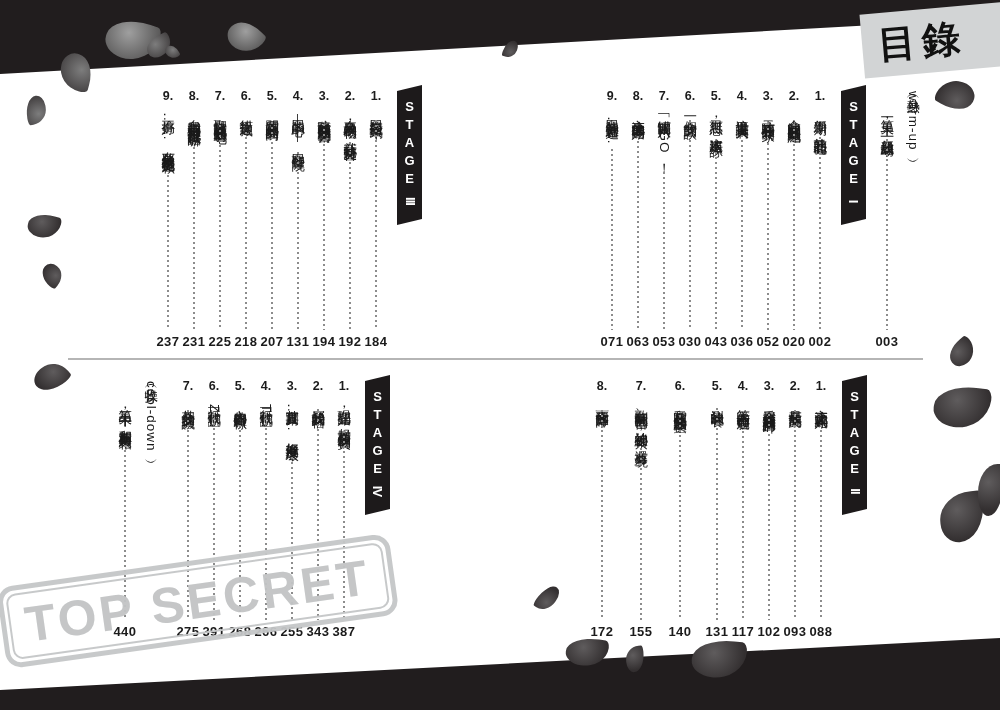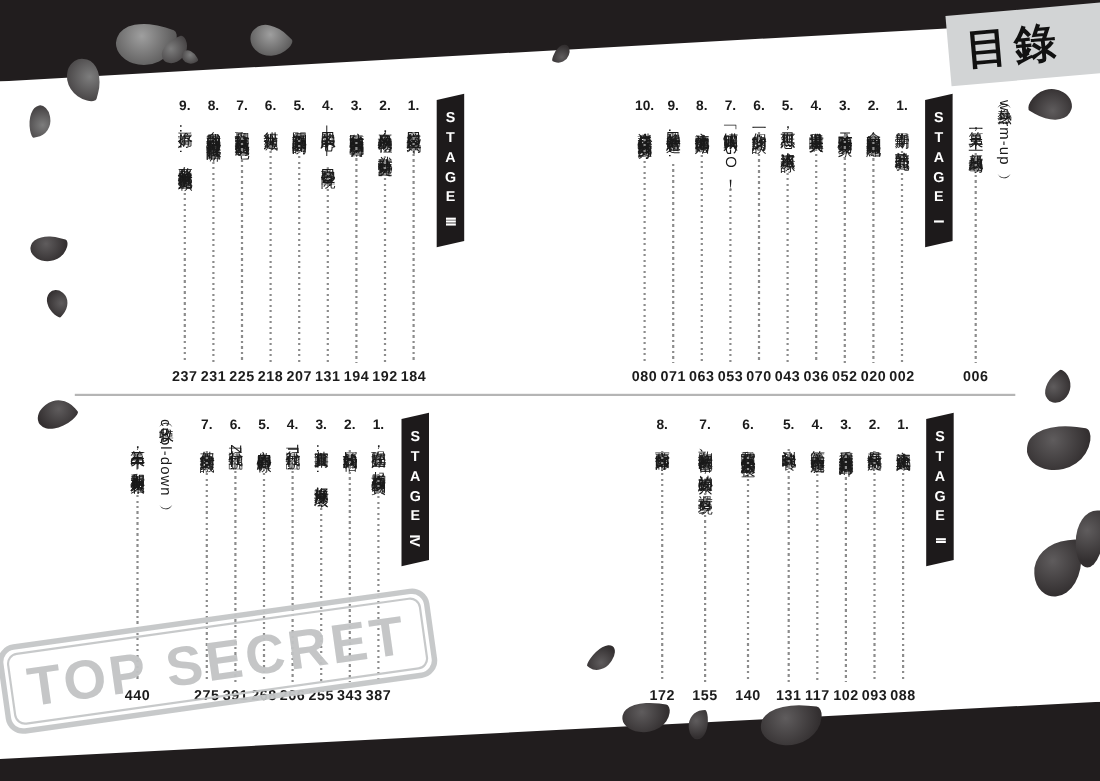--- a/index.html
+++ b/index.html
@@ -84,21 +84,21 @@
 <div class="divider"></div>
 
 <div class="quad" id="q0">
     <div class="col">
       <div class="vtext">熱身（warm-up）</div>
     </div>
     <div class="col">
       <div class="num"></div>
       <div class="vtext">第一天早上，新成員的登場</div>
       <div class="leader"></div>
-      <div class="page">006</div>
+      <div class="page">003</div>
     </div>
     <div class="stage-wrap">
       <div class="stage-box">
         <div class="stage-letters">
           <div>S</div>
           <div>T</div>
           <div>A</div>
           <div>G</div>
           <div>E</div>
           <div class="stage-numeral">I</div>
@@ -132,45 +132,39 @@
     <div class="col">
       <div class="num">5.</div>
       <div class="vtext">忍無可忍，這次絕不原諒！</div>
       <div class="leader"></div>
       <div class="page">043</div>
     </div>
     <div class="col">
       <div class="num">6.</div>
       <div class="vtext">一個少女的閒談</div>
       <div class="leader"></div>
-      <div class="page">070</div>
+      <div class="page">030</div>
     </div>
     <div class="col">
       <div class="num">7.</div>
       <div class="vtext">「罐罐踢四八」！GO！</div>
       <div class="leader"></div>
       <div class="page">053</div>
     </div>
     <div class="col">
       <div class="num">8.</div>
       <div class="vtext">交流會的準備開始！</div>
       <div class="leader"></div>
       <div class="page">063</div>
     </div>
     <div class="col">
       <div class="num">9.</div>
       <div class="vtext">巴黎的意外邂逅……</div>
       <div class="leader"></div>
       <div class="page">071</div>
-    </div>
-    <div class="col">
-      <div class="num">10.</div>
-      <div class="vtext">謎樣少年星斗・凱因茲的身分</div>
-      <div class="leader"></div>
-      <div class="page">080</div>
     </div>
   </div>
 <div class="quad" id="q1">
     <div class="stage-wrap">
       <div class="stage-box">
         <div class="stage-letters">
           <div>S</div>
           <div>T</div>
           <div>A</div>
           <div>G</div>

